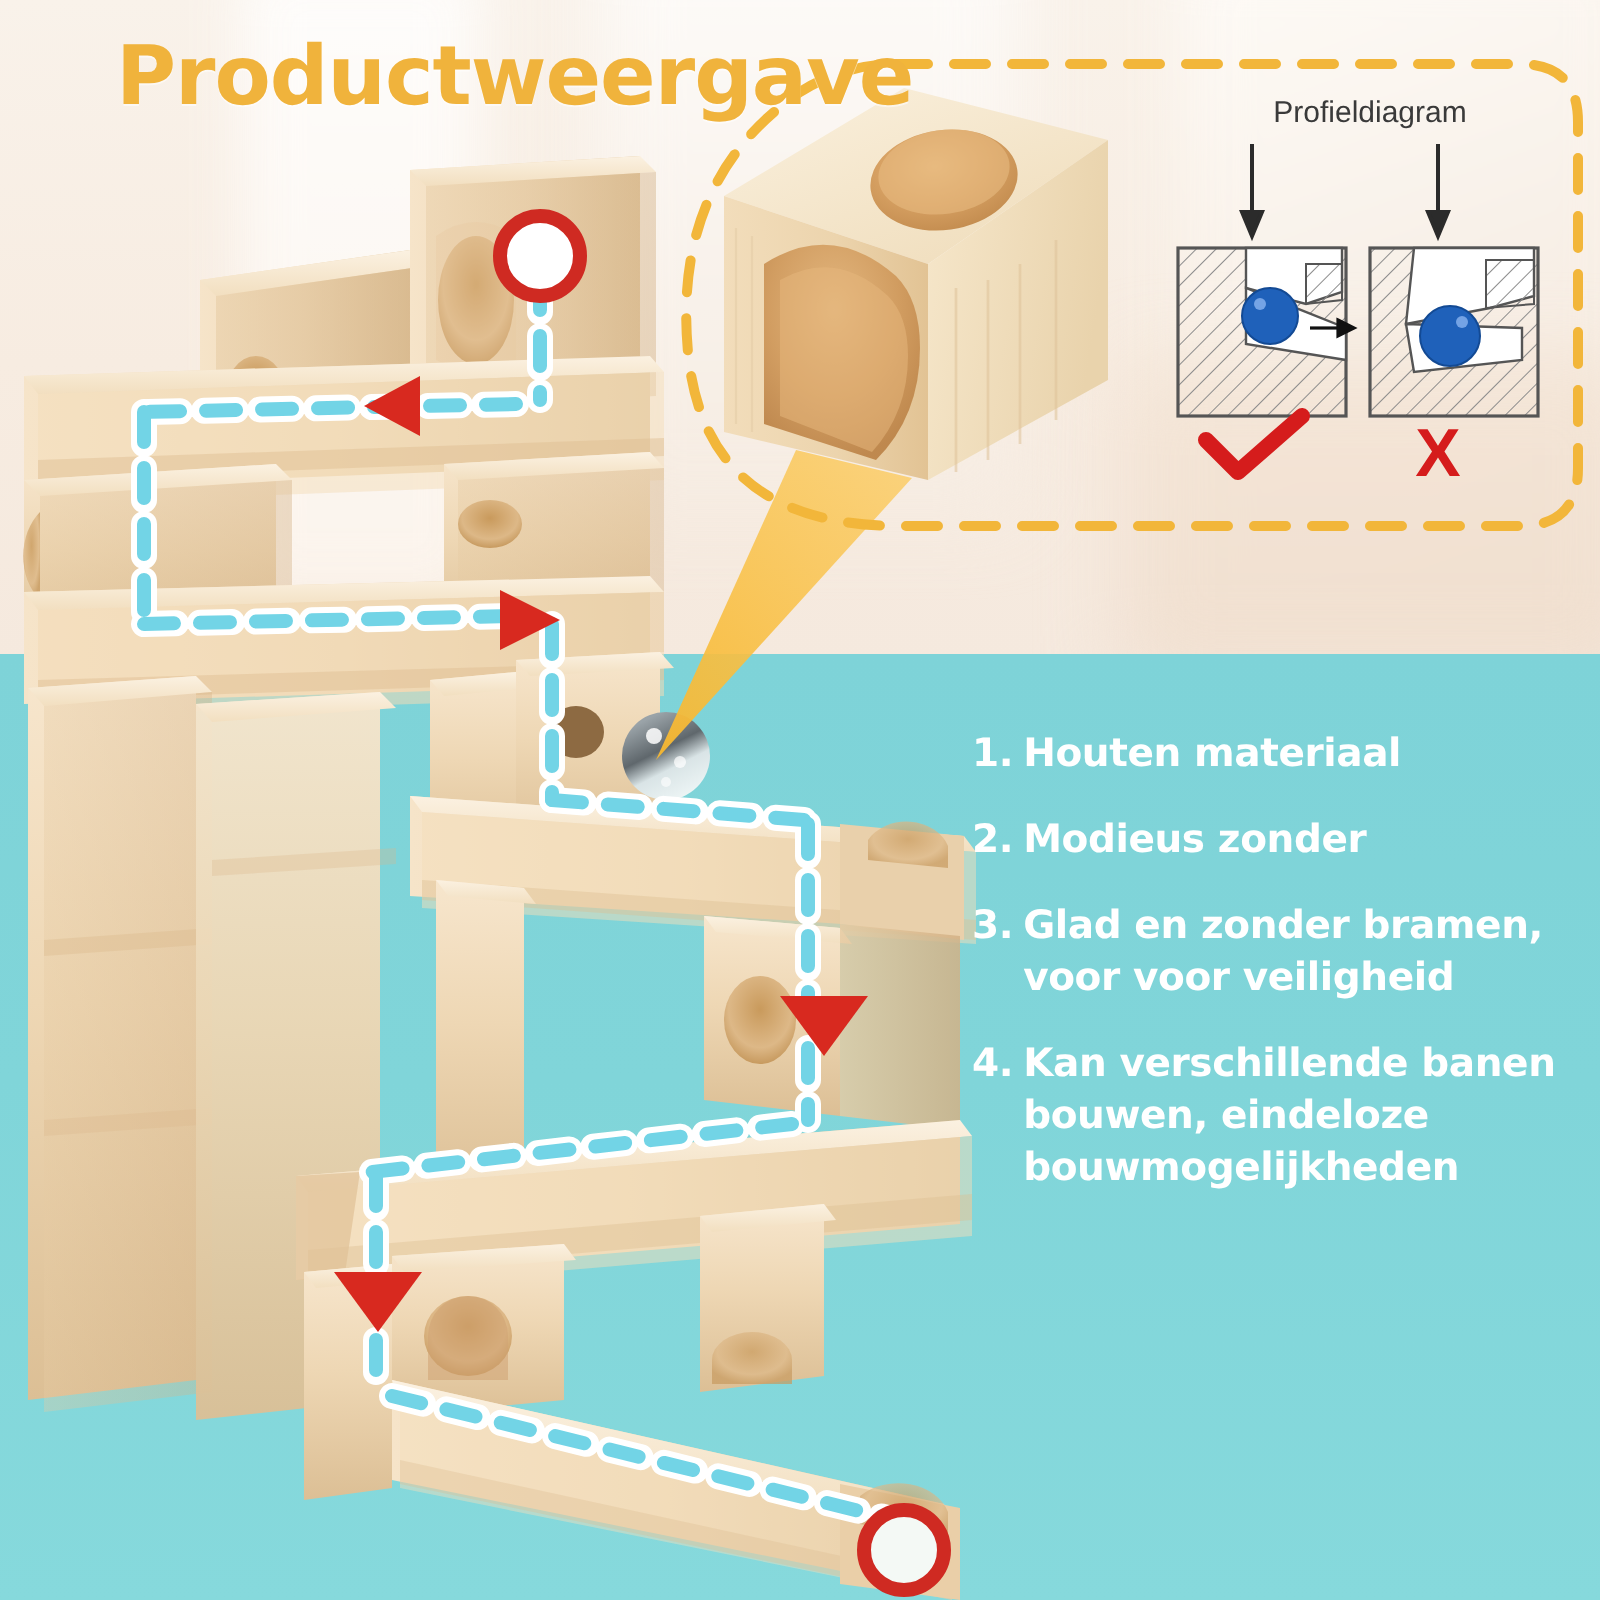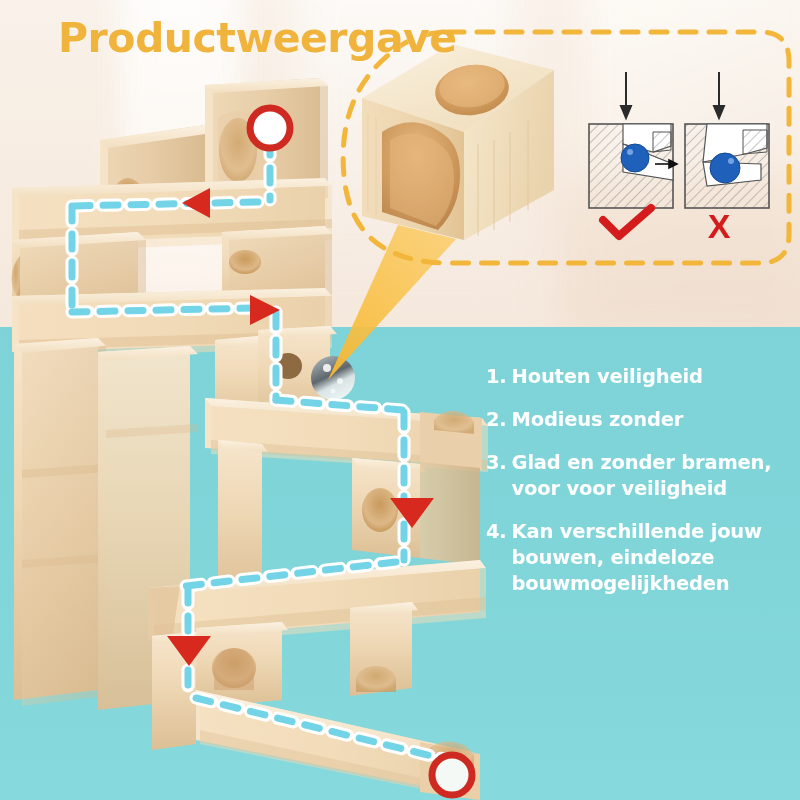--- a/index.html
+++ b/index.html
@@ -339,20 +339,21 @@
       <path d="M158 92 L158 182"></path>
         <path d="M176 80 L176 170"></path>
     </g>
     <g stroke="#e3cba5" stroke-width="1.2" opacity=".5" fill="none">
       <path d="M16 74 L16 172"></path>
         <path d="M24 78 L24 176"></path>
     </g>
   </svg>
 
   <div class="profpanel">
+    <div class="prof-title">Profieldiagram</div>
     <svg class="prof-svg" width="200" height="180" viewBox="0 0 200 180">
       <defs>
         <pattern id="hatch" width="7" height="7" patternTransform="rotate(45)" patternUnits="userSpaceOnUse">
           <line x1="0" y1="0" x2="0" y2="7" stroke="#8b8b8b" stroke-width="1"></line>
         </pattern>
       </defs>
 
       <g stroke="#2b2b2b" stroke-width="2" fill="#2b2b2b">
         <line x1="41" y1="4" x2="41" y2="40"></line>
         <path d="M36 38 L46 38 L41 50 Z"></path>
@@ -384,29 +385,29 @@
         <text x="134" y="170" font-family="Liberation Sans, sans-serif" font-size="34" font-weight="bold" fill="#d51c1c" text-anchor="middle">X</text>
       </g>
     </svg>
   </div>
 
   <div class="title">Productweergave</div>
 
   <div class="features">
     <div class="feat">
       <span class="num">1.</span>
-      <span class="txt">Houten veiligheid</span>
+      <span class="txt">Houten materiaal</span>
     </div>
     <div class="feat">
       <span class="num">2.</span>
       <span class="txt">Modieus zonder</span>
     </div>
     <div class="feat">
       <span class="num">3.</span>
       <span class="txt">Glad en zonder bramen, voor voor veiligheid</span>
     </div>
     <div class="feat">
       <span class="num">4.</span>
-      <span class="txt">Kan verschillende jouw bouwen, eindeloze bouwmogelijkheden</span>
+      <span class="txt">Kan verschillende banen bouwen, eindeloze bouwmogelijkheden</span>
     </div>
   </div>
 
 </div>
 
 </body></html>

